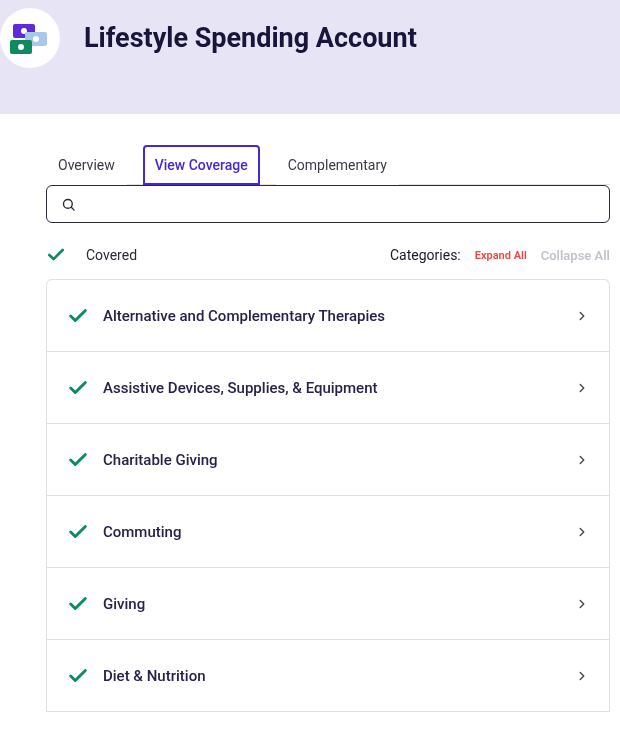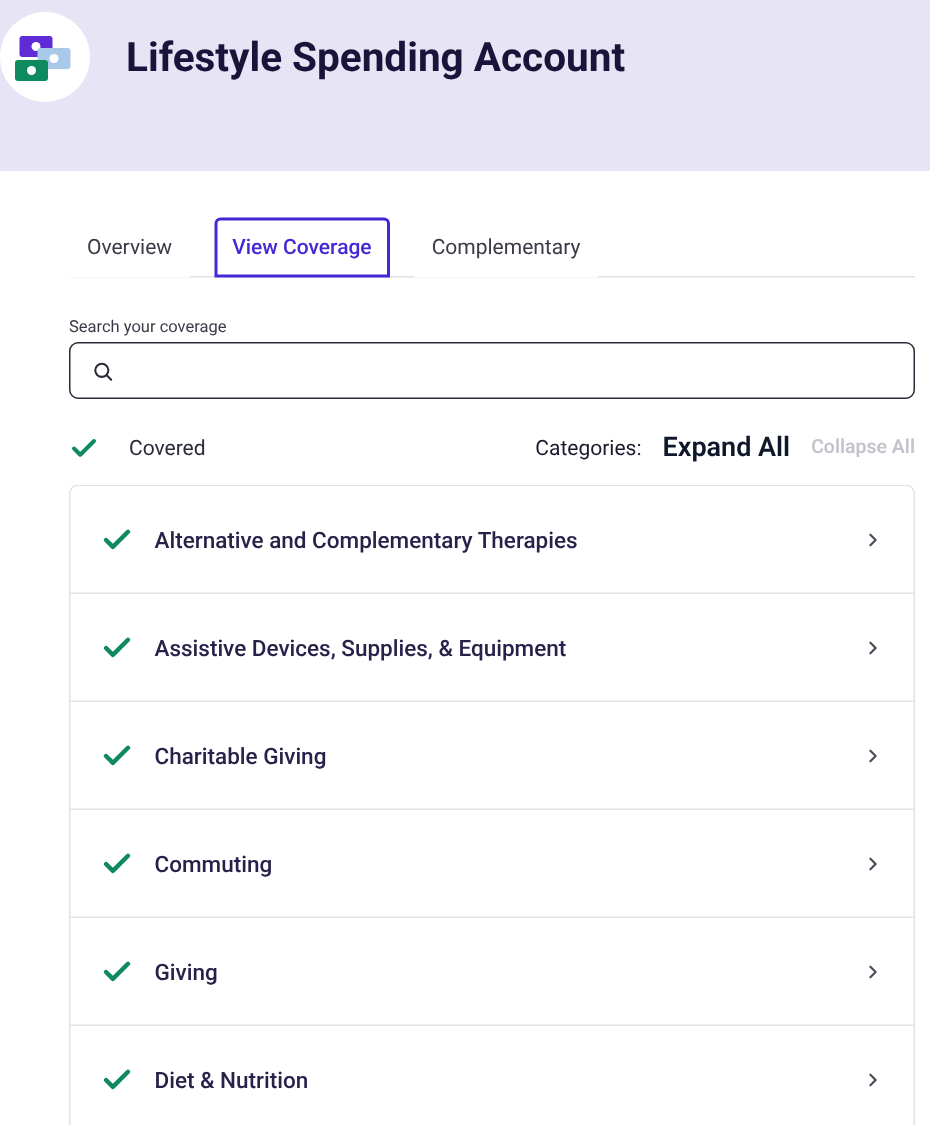--- a/index.html
+++ b/index.html
@@ -101,21 +101,21 @@
     display: flex;
     align-items: center;
     margin-top: 22px;
     margin-right: 6px;
     font-size: 14px;
   }
   .legend-left { display: flex; align-items: center; gap: 20px; color: #2a2a38; }
   .legend-left .check { color: #0f8a5f; }
   .legend-right { margin-left: auto; display: flex; align-items: center; gap: 14px; }
   .cat-label { font-size: 14px; color: #1a1a2e; }
-  .expand-link { color: #0f172a; font-weight: 600; font-size: 18px; cursor: pointer; }
+  .expand-link { color: #ef4444; font-weight: 600; font-size: 11px; cursor: pointer; }
   .collapse-link { color: #c3c3cc; font-weight: 600; font-size: 13px; cursor: default; }
   .list {
     margin-top: 14px;
     border: 1px solid #e1e1e6;
     border-bottom: none;
     border-radius: 6px 6px 0 0;
     margin-right: 6px;
     overflow: hidden;
   }
   .row {
@@ -157,21 +157,20 @@
 </div>
 
 <div class="content">
 
   <div class="tabs-row">
     <div class="tab">Overview</div>
     <div class="tab active">View Coverage</div>
     <div class="tab">Complementary</div>
   </div>
 
-  <div class="search-label">Search your coverage</div>
   <div class="search-wrap">
     <svg width="15" height="15" viewBox="0 0 24 24" fill="none" stroke="currentColor" stroke-width="2.2" stroke-linecap="round">
         <circle cx="11" cy="11" r="7"></circle>
         <line x1="21" y1="21" x2="16.5" y2="16.5"></line>
       </svg>
     <input class="search-input" type="text" value="" style="">
   </div>
 
   <div class="legend-row">
     <div class="legend-left">

